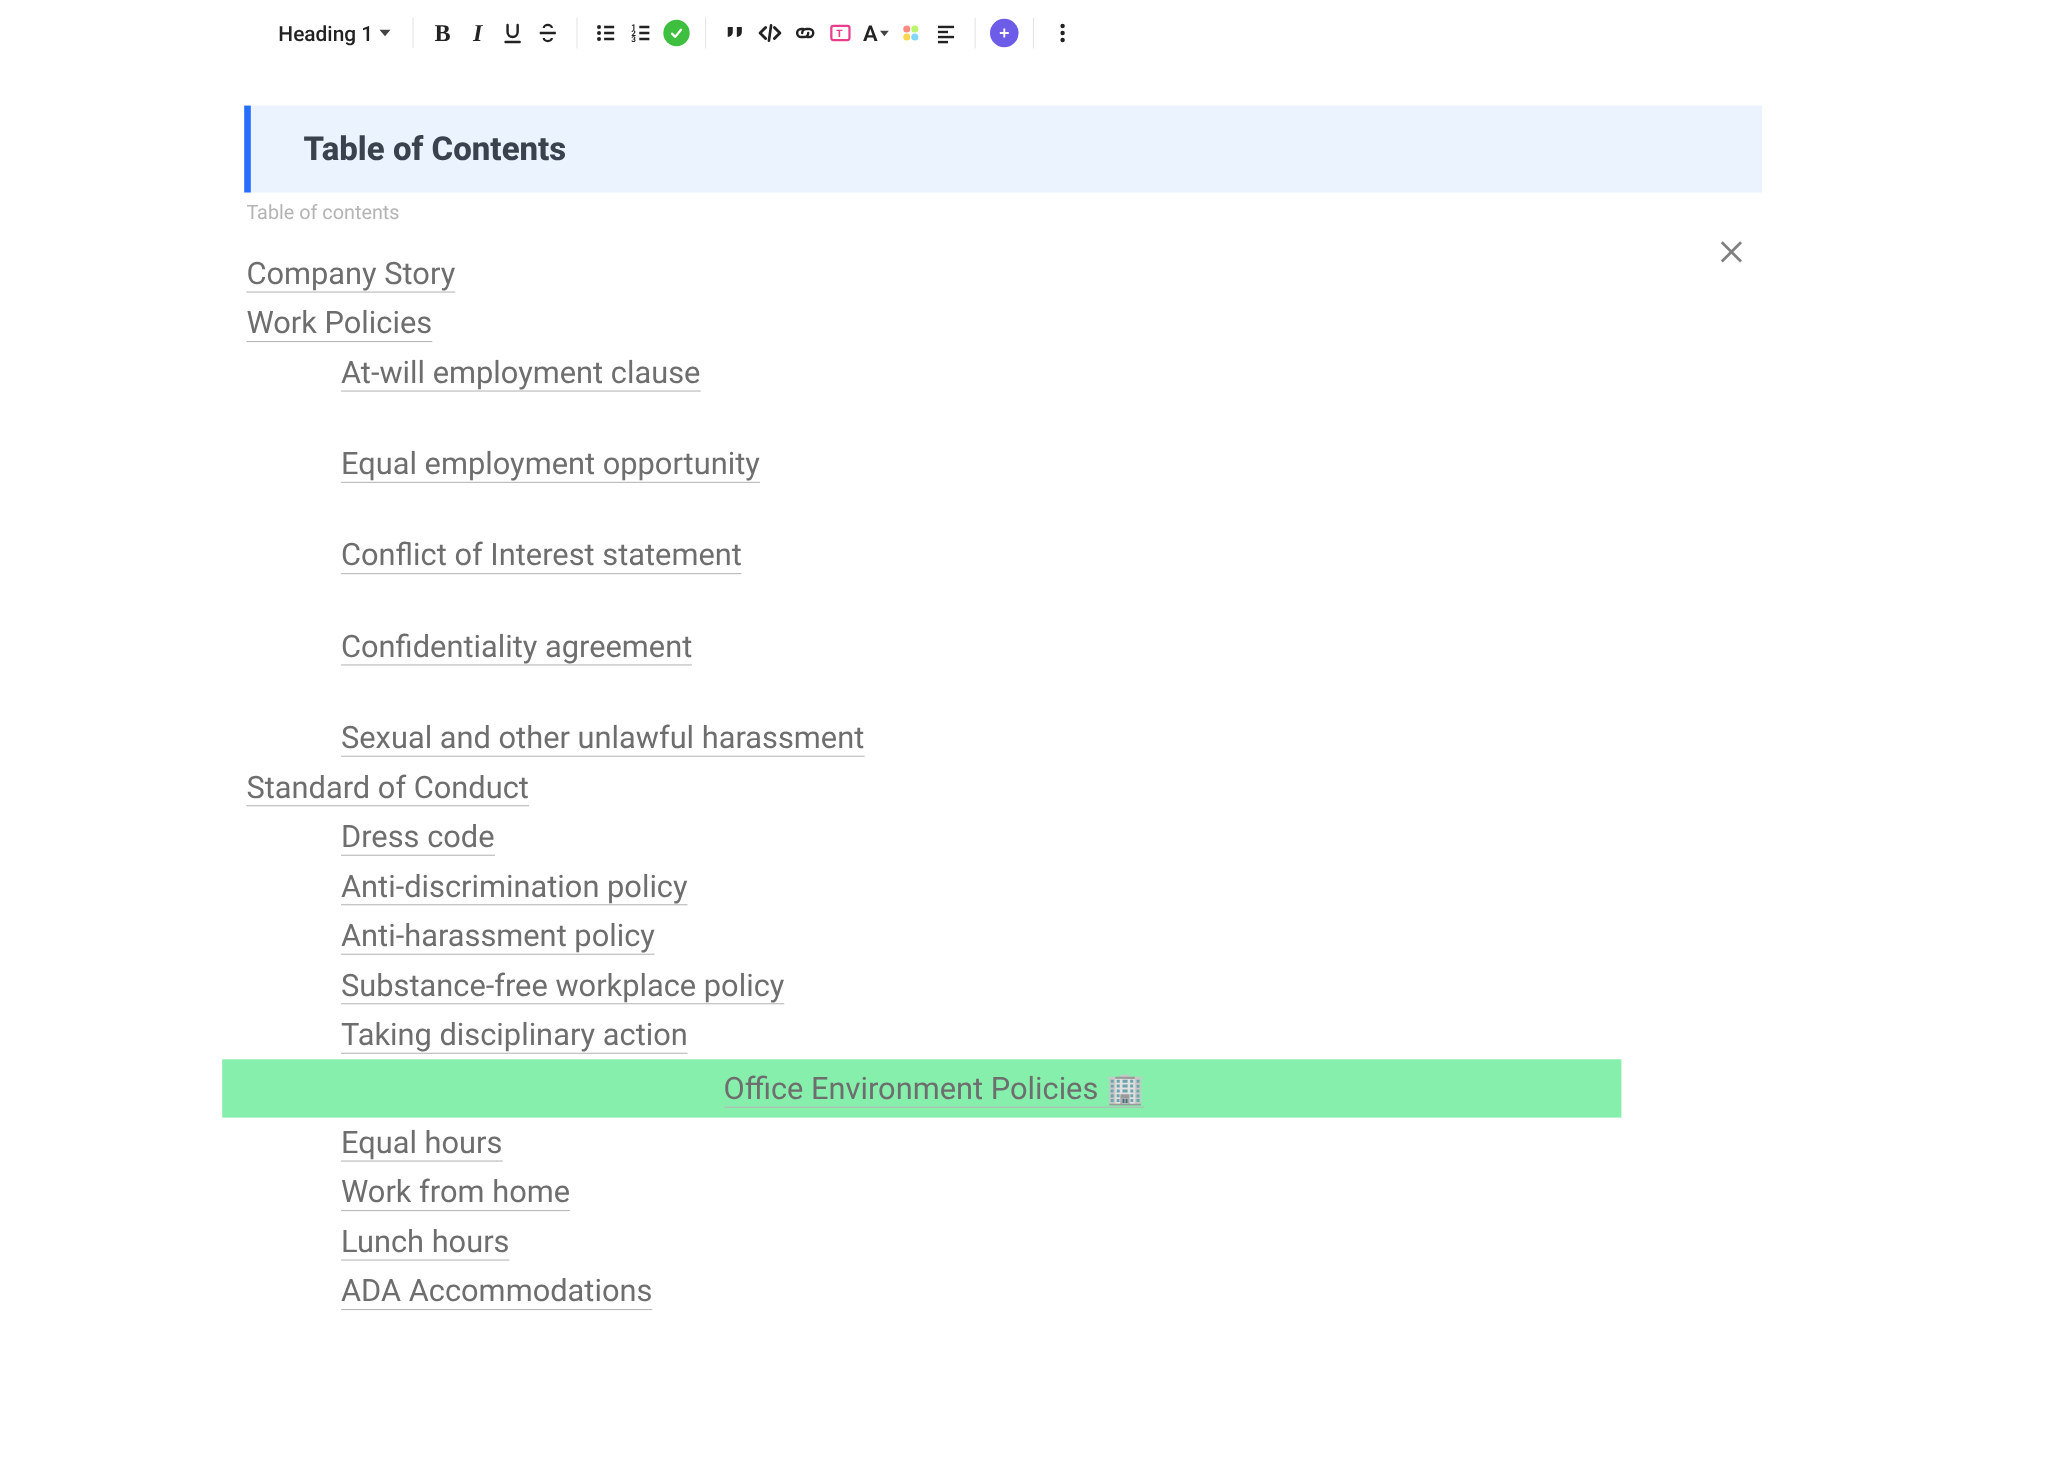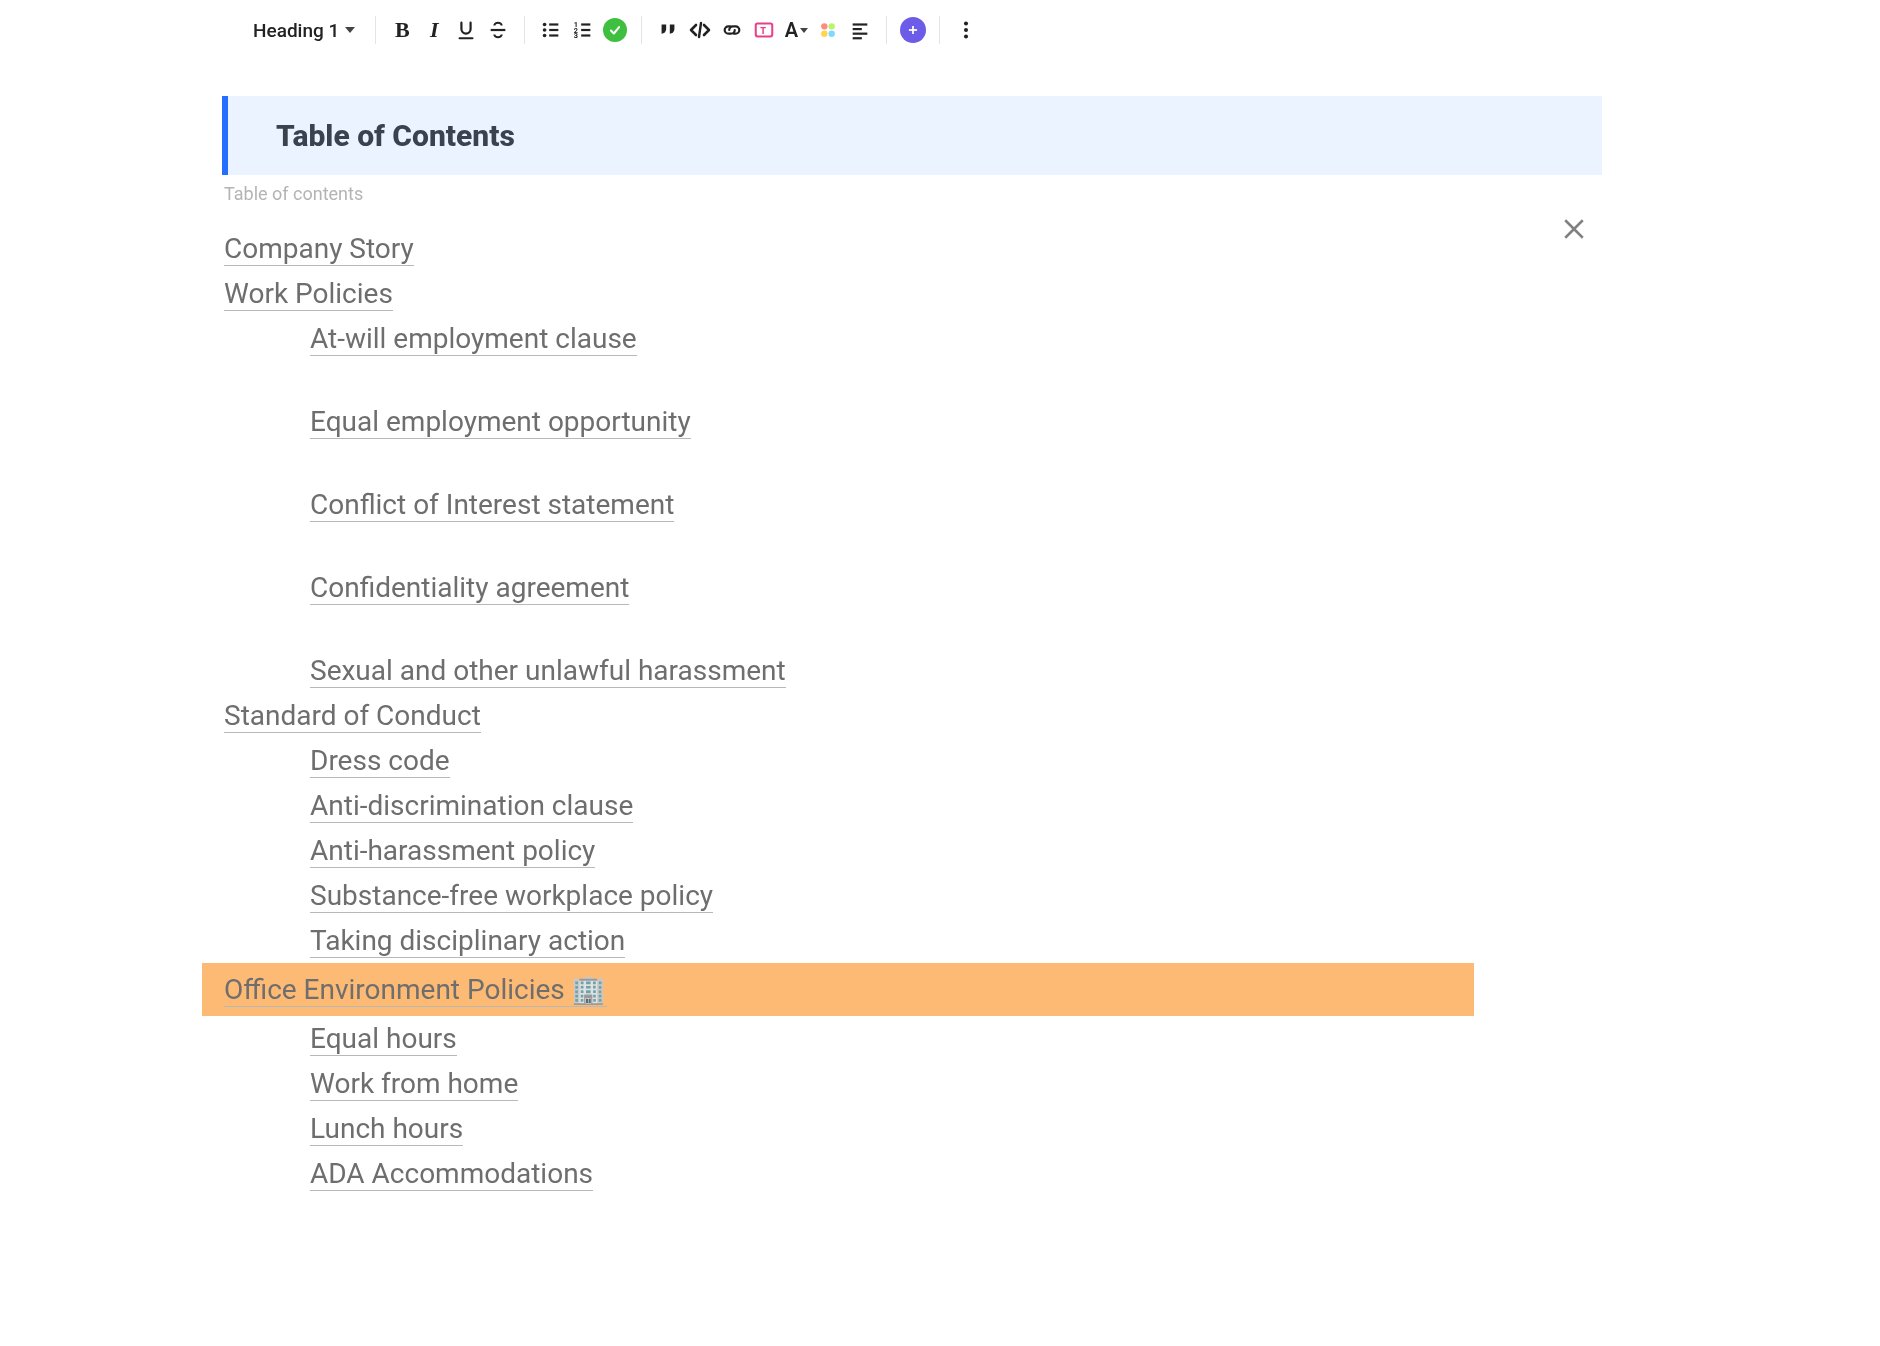--- a/index.html
+++ b/index.html
@@ -126,26 +126,27 @@
     color: #6e6e6e;
     text-decoration: none;
     border-bottom: 1px solid #b8b8b8;
     cursor: pointer;
     display: inline;
   }
   .lvl-0 { padding-left: 2px; }
   .lvl-1 { padding-left: 88px; }
   .spaced { margin-bottom: 38px; }
   .highlight-row {
-    background: #fdba74;
+    background: #86efac;
     margin-left: -20px;
     padding-left: 22px;
     width: 1250px;
     padding-top: 10px;
     padding-bottom: 10px;
+    text-align: center;
   }
 </style>
 </head>
 <body>
 
 <div class="canvas">
 
   <div class="toolbar">
     <div class="format-select">
       <span>Heading 1</span>
@@ -288,21 +289,21 @@
     <div class="toc-list" id="toc-list">
         <div class="toc-row lvl-0"><a class="toc-link">Company Story</a></div>
         <div class="toc-row lvl-0"><a class="toc-link">Work Policies</a></div>
         <div class="toc-row lvl-1 spaced"><a class="toc-link">At-will employment clause</a></div>
         <div class="toc-row lvl-1 spaced"><a class="toc-link">Equal employment opportunity</a></div>
         <div class="toc-row lvl-1 spaced"><a class="toc-link">Conflict of Interest statement</a></div>
         <div class="toc-row lvl-1 spaced"><a class="toc-link">Confidentiality agreement</a></div>
         <div class="toc-row lvl-1"><a class="toc-link">Sexual and other unlawful harassment</a></div>
         <div class="toc-row lvl-0"><a class="toc-link">Standard of Conduct</a></div>
         <div class="toc-row lvl-1"><a class="toc-link">Dress code</a></div>
-        <div class="toc-row lvl-1"><a class="toc-link">Anti-discrimination clause</a></div>
+        <div class="toc-row lvl-1"><a class="toc-link">Anti-discrimination policy</a></div>
         <div class="toc-row lvl-1"><a class="toc-link">Anti-harassment policy</a></div>
         <div class="toc-row lvl-1"><a class="toc-link">Substance-free workplace policy</a></div>
         <div class="toc-row lvl-1"><a class="toc-link">Taking disciplinary action</a></div>
         <div class="toc-row lvl-0 highlight-row"><a class="toc-link">Office Environment Policies 🏢</a></div>
         <div class="toc-row lvl-1"><a class="toc-link">Equal hours</a></div>
         <div class="toc-row lvl-1"><a class="toc-link">Work from home</a></div>
         <div class="toc-row lvl-1"><a class="toc-link">Lunch hours</a></div>
         <div class="toc-row lvl-1"><a class="toc-link">ADA Accommodations</a></div>
       </div>
   </div>

